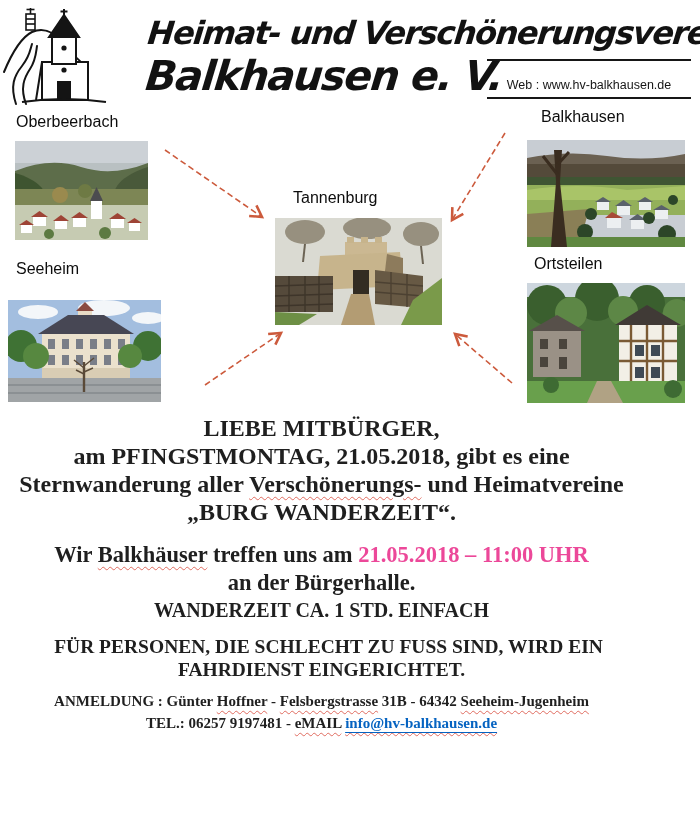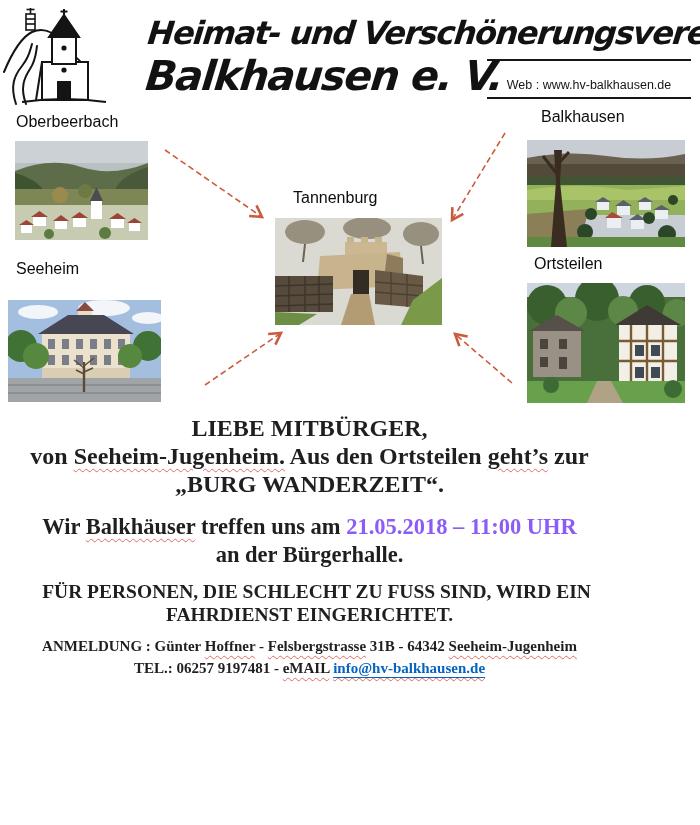--- a/index.html
+++ b/index.html
@@ -15,32 +15,32 @@
           transform:skewX(-6deg);color:#121212;white-space:nowrap;}
   .contactbox{position:absolute;left:487px;top:59px;width:204px;border-top:2px solid #161616;
           border-bottom:2px solid #161616;padding:16px 0 4px 0;text-align:center;
           font-family:"Liberation Sans",sans-serif;font-size:12.5px;line-height:16px;color:#161616;}
   
   .maplabel{position:absolute;font-family:"Liberation Sans",sans-serif;font-weight:normal;
           font-size:16px;color:#0d0d0d;white-space:nowrap;}
   .photo{position:absolute;display:block;}
   .arrows{position:absolute;left:0;top:105px;}
   
-  .announce{position:absolute;left:0;top:414px;width:619px;text-align:center;font-weight:bold;}
+  .announce{position:absolute;left:12px;top:414px;width:619px;text-align:center;font-weight:bold;}
   .announce p{margin:0;}
   .big{font-size:24px;line-height:28px;}
   .food{font-size:21px;line-height:26px;margin-top:17px !important;}
   .meet{font-size:22.5px;line-height:28px;margin-top:15px !important;}
   .meet2{font-size:22.5px;line-height:28px;}
   .dur{font-size:20px;line-height:27px;}
   .shuttle{font-size:19.5px;line-height:23px;}
   .gap11{margin-top:11px !important;padding-left:14px;}
   .reg{font-size:15px;line-height:22px;}
   .gap9{margin-top:9px !important;}
-  .hl{color:#8b5cf6;}
+  .hl{color:#ec4899;}
   .sq{text-decoration-line:underline;text-decoration-style:wavy;
       text-decoration-color:#e06c60;text-decoration-thickness:1.2px;text-underline-offset:4px;}
   .maillink{color:#0563c1;text-decoration:underline;cursor:pointer;}
 </style>
 </head>
 <body>
 
 <div class="page">
 
   <svg class="logo" width="138" height="102" viewBox="0 0 138 102">
@@ -298,26 +298,28 @@
     <g stroke="#cc5a3c" stroke-width="1.6" fill="none" stroke-dasharray="6 3.5">
       <path d="M165,45 L262,112" marker-end="url(#ah)"></path>
       <path d="M505,28 L452,115" marker-end="url(#ah)"></path>
       <path d="M205,280 L281,228" marker-end="url(#ah)"></path>
       <path d="M512,278 L455,229" marker-end="url(#ah)"></path>
     </g>
   </svg>
 
   <div class="announce">
     <p class="big">LIEBE MITBÜRGER,</p>
-    <p class="big"><span>von </span><span class="sq">Seeheim-Jugenheim.</span><span> Aus den Ortsteilen </span><span class="sq">geht’s</span><span> zur</span></p>
+    <p class="big">am PFINGSTMONTAG, 21.05.2018, gibt es eine</p>
+    <p class="big"><span>Sternwanderung aller </span><span class="sq">Verschönerungs-</span><span> und Heimatvereine</span></p>
     <p class="big">„BURG WANDERZEIT“.</p>
 
 
     <p class="meet"><span>Wir </span><span class="sq">Balkhäuser</span><span> treffen uns am </span><span class="hl">21.05.2018 – 11:00 UHR</span></p>
     <p class="meet2">an der Bürgerhalle.</p>
+    <p class="dur">WANDERZEIT CA. 1 STD. EINFACH</p>
 
     <p class="shuttle gap11">FÜR PERSONEN, DIE SCHLECHT ZU FUSS SIND, WIRD EIN</p>
     <p class="shuttle">FAHRDIENST EINGERICHTET.</p>
 
     <p class="reg gap9"><span>ANMELDUNG : Günter </span><span class="sq">Hoffner</span><span> - </span><span class="sq">Felsbergstrasse</span><span> 31B - 64342 </span><span class="sq">Seeheim-Jugenheim</span></p>
     <p class="reg"><span>TEL.: 06257 9197481 - </span><span class="sq">eMAIL</span><span> </span><span class="sq"><span class="maillink" role="link">info@hv-balkhausen.de</span></span></p>
   </div>
 
 </div>
 

